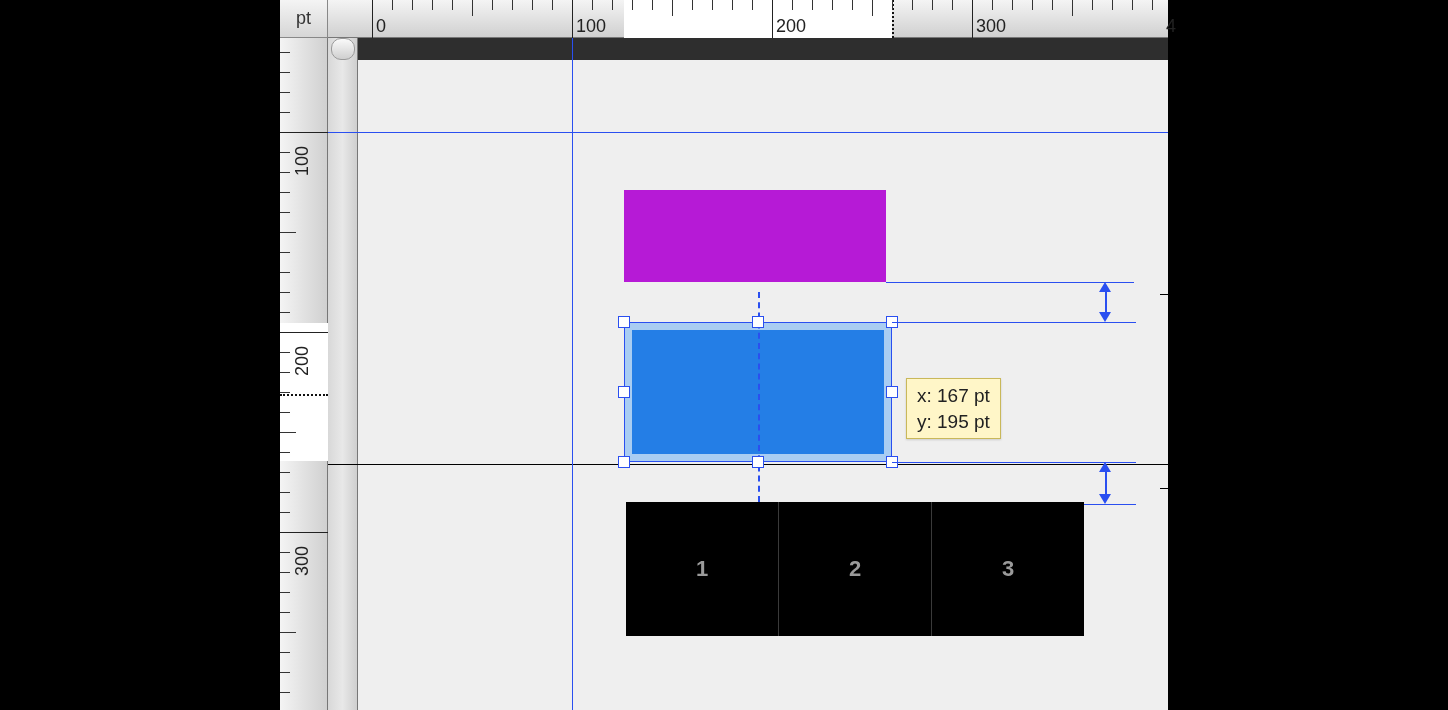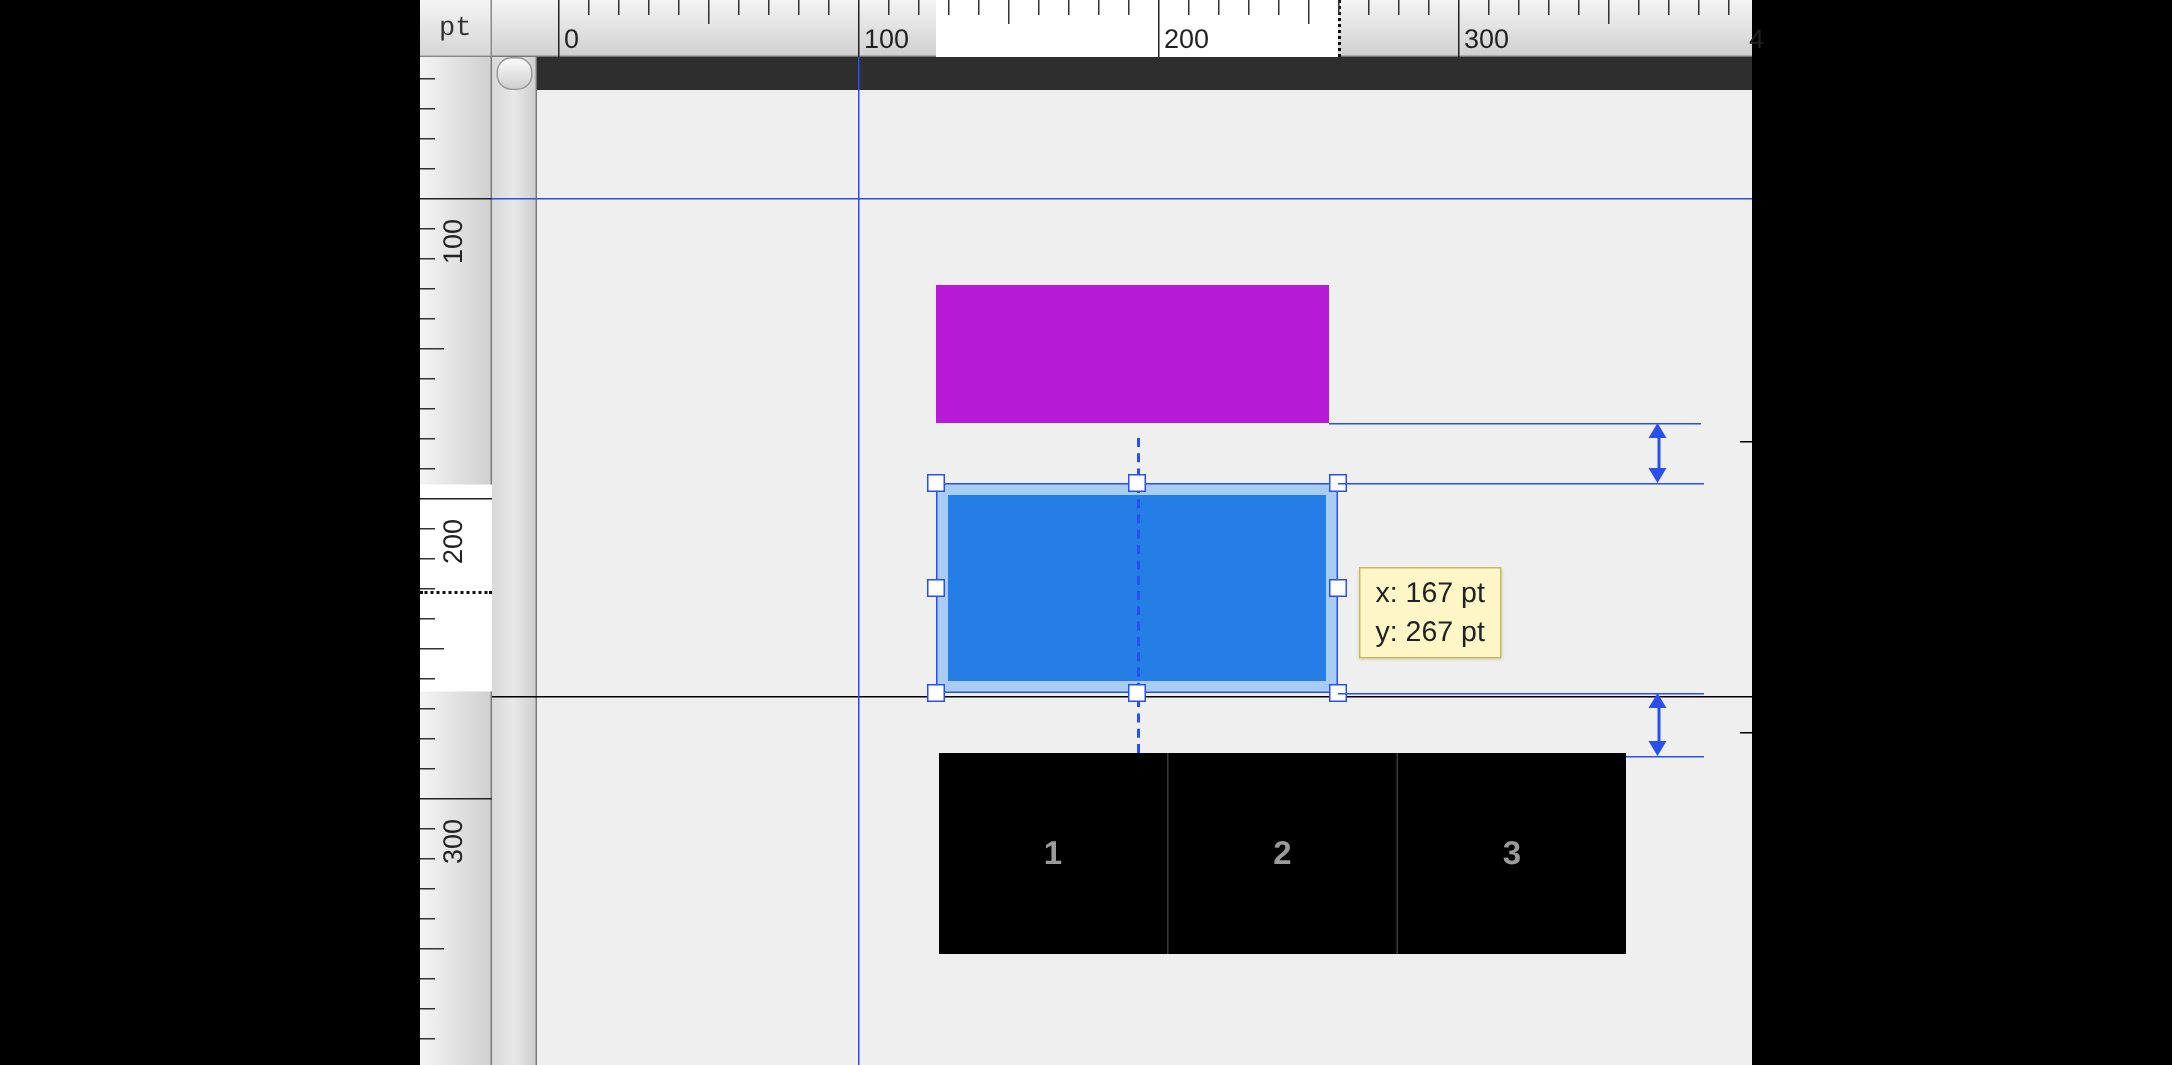--- a/index.html
+++ b/index.html
@@ -1,21 +1,21 @@
 <!DOCTYPE html>
 <html><head>
 <meta charset="utf-8">
 <style>
   * { margin: 0; padding: 0; box-sizing: border-box; }
   html, body { width: 1448px; height: 710px; background: #000; overflow: hidden; font-family: Arial, Helvetica, sans-serif; }
 
   .app-frame { position: absolute; left: 280px; top: 0; width: 888px; height: 710px; background: #efefef; }
 
   
-  .ruler-corner { position: absolute; left: 0; top: 0; width: 48px; height: 38px; background: linear-gradient(#f4f4f4,#d6d6d6); border-right: 1px solid #888; border-bottom: 1px solid #888; display: flex; align-items: center; justify-content: center; font-size: 18px; color: #333; font-family: Liberation Mono, monospace; }
+  .ruler-corner { position: absolute; left: 0; top: 0; width: 48px; height: 38px; background: linear-gradient(#f4f4f4,#d6d6d6); border-right: 1px solid #888; border-bottom: 1px solid #888; display: flex; align-items: center; justify-content: center; font-size: 18px; color: #333; }
   .ruler-h { position: absolute; left: 48px; top: 0; right: 0; height: 38px; background: linear-gradient(#f4f4f4,#d0d0d0); border-bottom: 1px solid #777; }
   .ruler-v { position: absolute; left: 0; top: 38px; width: 48px; bottom: 0; background: linear-gradient(90deg,#f4f4f4,#d0d0d0); border-right: 1px solid #777; }
 
   .htick-major { position: absolute; top: 0; width: 1px; height: 38px; background: #222; }
   .htick-minor { position: absolute; top: 0; width: 1px; height: 10px; background: #333; }
   .hlabel { position: absolute; top: 16px; font-size: 18px; color: #222; transform: translateX(4px); }
 
   .vtick-major { position: absolute; left: 0; height: 1px; width: 48px; background: #222; }
   .vtick-minor { position: absolute; left: 0; height: 1px; width: 10px; background: #333; }
   .vlabel { position: absolute; left: 12px; font-size: 18px; color: #222; transform: rotate(-90deg) translate(-4px,0); transform-origin: left top; }
@@ -228,19 +228,19 @@
         <div class="tri-cell">
             <span>2</span>
           </div>
         <div class="tri-cell">
             <span>3</span>
           </div>
       </div>
 
       <div class="pos-tooltip" style="left:548px; top:318px;">
         <div>x: 167 pt</div>
-        <div>y: 267 pt</div>
+        <div>y: 195 pt</div>
       </div>
 
     </div>
   </div>
 
 </div>
 
 </body></html>

